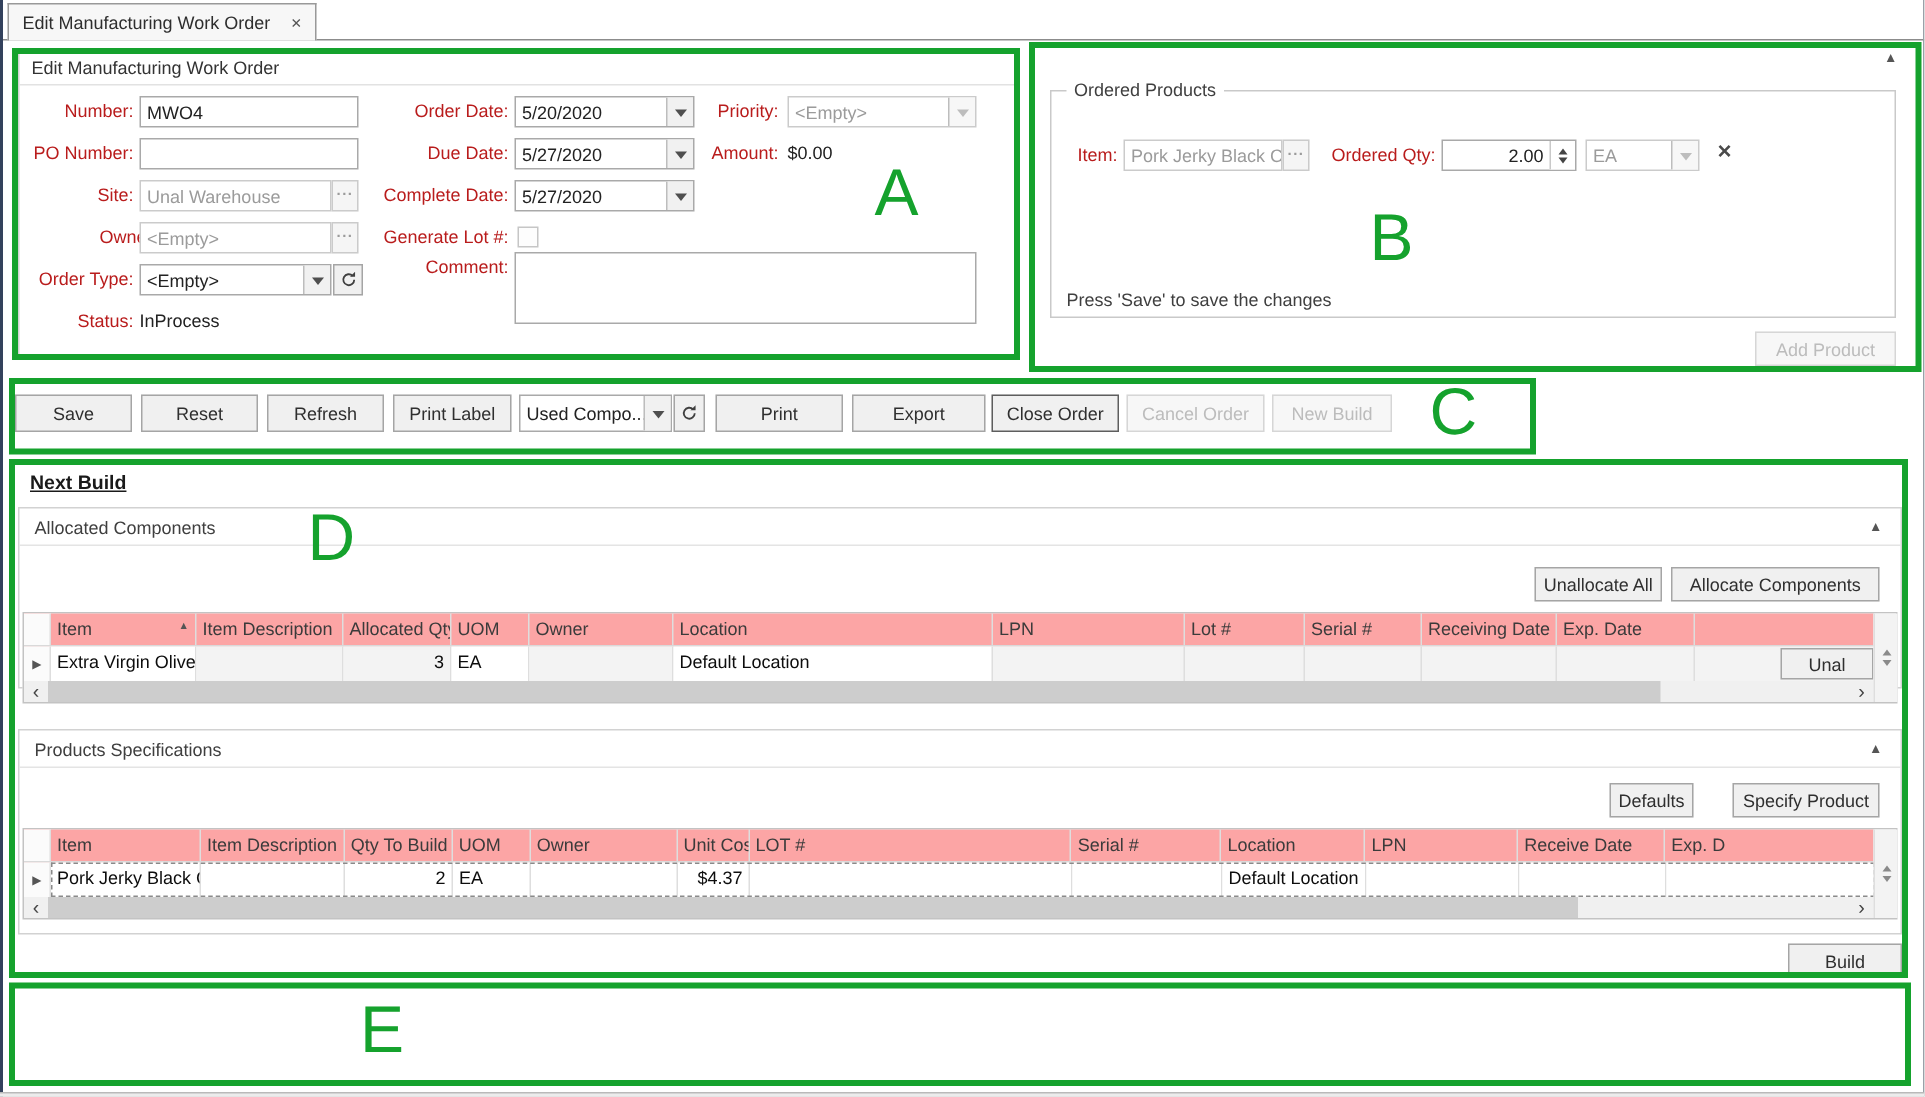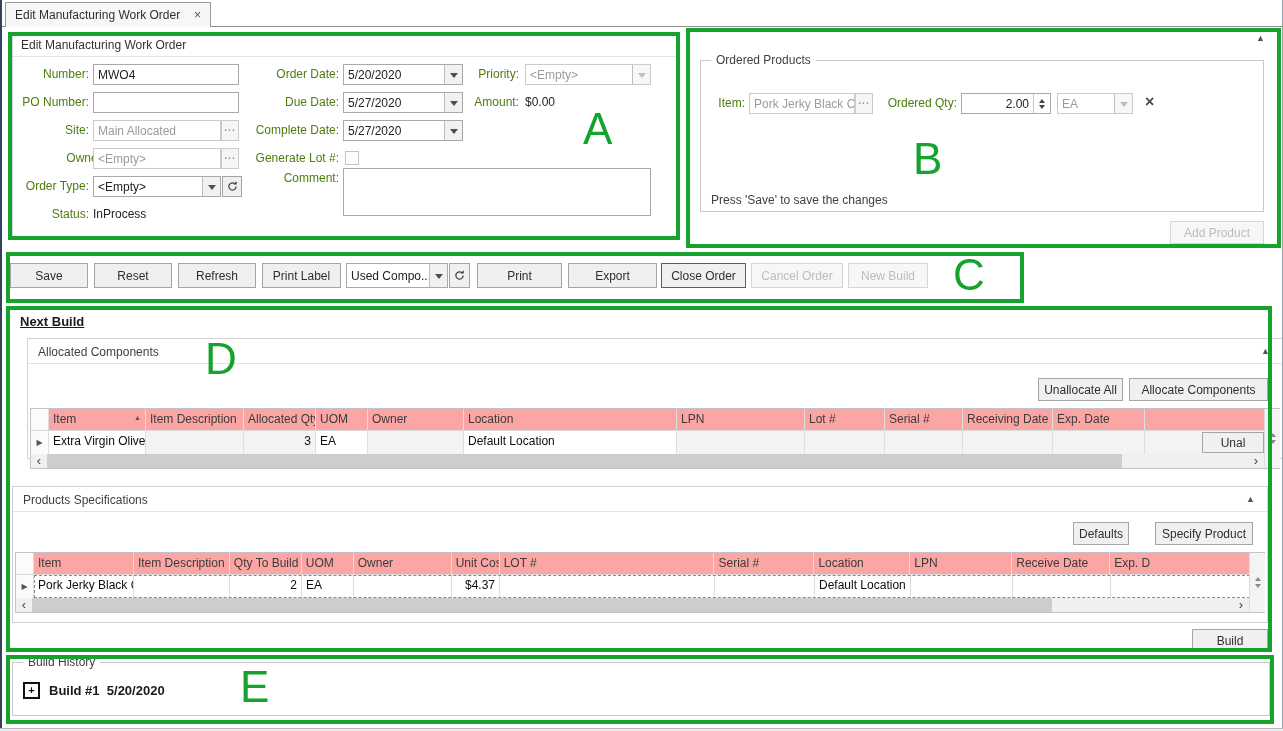--- a/index.html
+++ b/index.html
@@ -1,19 +1,19 @@
 <!DOCTYPE html>
 <html><head>
 <meta charset="utf-8">
 <style>
   html,body{margin:0;padding:0;background:#cfcfcf;}
   .screen{position:relative;width:1283px;height:731px;background:#fff;overflow:hidden;
           font-family:"Liberation Sans",sans-serif;font-size:12px;color:#333;}
   .abs{position:absolute;box-sizing:border-box;}
-  .lbl{color:#4d7c0f;text-align:right;white-space:nowrap;}
+  .lbl{color:#b91c1c;text-align:right;white-space:nowrap;}
   .val-text{color:#222;white-space:nowrap;}
 
   
   .edge-left{left:0;top:0;bottom:0;width:2px;background:#33415c;}
   .edge-right{right:0;top:0;bottom:0;width:1px;background:#9aa0a8;}
   .edge-bottom{left:0;right:0;bottom:0;height:3px;background:#ececec;border-top:1px solid #b9b9b9;}
 
   
   .tabstrip{left:0;top:0;right:0;height:27px;background:#fff;border-bottom:1px solid #8c8c8c;}
   .tab{position:absolute;left:5px;top:2px;width:206px;height:25px;background:#f7f7f7;
@@ -134,21 +134,21 @@
     <div class="abs combo" style="left:330px;top:58px;width:120px;">
       <span class="val">5/27/2020</span>
       <span class="drop">
           <span class="tri-down"></span>
         </span>
     </div>
     <div class="abs lbl" style="left:404px;top:61px;width:102px;">Amount:</div>
     <div class="abs val-text" style="left:512px;top:61px;">$0.00</div>
 
     <div class="abs lbl" style="left:0;top:89px;width:76px;">Site:</div>
-    <div class="abs tb dis" style="left:80px;top:86px;width:128px;">Main Allocated</div>
+    <div class="abs tb dis" style="left:80px;top:86px;width:128px;">Unal Warehouse</div>
     <div class="abs dots" style="left:208px;top:86px;">...</div>
     <div class="abs lbl" style="left:200px;top:89px;width:126px;">Complete Date:</div>
     <div class="abs combo" style="left:330px;top:86px;width:120px;">
       <span class="val">5/27/2020</span>
       <span class="drop">
           <span class="tri-down"></span>
         </span>
     </div>
 
     <div class="abs lbl" style="left:0;top:117px;width:76px;margin-left:16px;">Owner:</div>
@@ -219,21 +219,21 @@
       </svg>
   </div>
   <div class="abs btn" style="left:477px;top:263px;width:85px;height:25px;">Print</div>
   <div class="abs btn" style="left:568px;top:263px;width:89px;height:25px;">Export</div>
   <div class="abs btn strong" style="left:661px;top:263px;width:85px;height:25px;">Close Order</div>
   <div class="abs btn dis" style="left:751px;top:263px;width:92px;height:25px;">Cancel Order</div>
   <div class="abs btn dis" style="left:848px;top:263px;width:80px;height:25px;">New Build</div>
 
   <div class="abs nb-title" style="left:20px;top:314px;">Next Build</div>
 
-  <div class="abs panel" style="left:27px;top:338px;width:1256px;height:121px;">
+  <div class="abs panel" style="left:12px;top:338px;width:1256px;height:121px;">
     <div class="abs" style="left:10px;top:6px;color:#3f3f3f;">Allocated Components</div>
     <span class="abs collapse" style="right:12px;top:7px;">▲</span>
     <div class="abs" style="left:0;right:0;top:24px;border-top:1px solid #e4e4e4;"></div>
     <div class="abs btn" style="left:1010px;top:39px;width:85px;height:23px;">Unallocate All</div>
     <div class="abs btn" style="left:1101px;top:39px;width:139px;height:23px;">Allocate Components</div>
 
     <div class="abs grid" style="left:2px;top:69px;width:1250px;height:61px;">
       <div class="gmain" style="width:1233px;">
         <div class="ghead">
           <div class="ind"></div>
@@ -340,27 +340,20 @@
       </div>
       <div class="vstrip">
         <span class="t-up gray"></span>
         <span class="t-down gray"></span>
       </div>
     </div>
   </div>
 
   <div class="abs btn" style="left:1192px;top:629px;width:76px;height:23px;">Build</div>
 
-  <div class="abs gbox" style="left:12px;top:662px;width:1258px;height:54px;">
-    <span class="legend">Build History</span>
-    <div class="abs" style="left:10px;top:19px;display:flex;align-items:center;gap:9px;">
-      <span class="plusbox">+</span>
-      <span class="bh-label">Build #1  5/20/2020</span>
-    </div>
-  </div>
 
   <div class="abs edge-left"></div>
   <div class="abs edge-right"></div>
   <div class="abs edge-bottom"></div>
 
   <div class="ann" style="left: 8px; top: 32px; width: 672px; height: 208px; border-color: rgb(21, 162, 45); color: rgb(21, 162, 45);"></div>
   <div class="ann" style="left: 686px; top: 28px; width: 595px; height: 220px; border-color: rgb(21, 162, 45); color: rgb(21, 162, 45);"></div>
   <div class="ann" style="left: 6px; top: 252px; width: 1018px; height: 51px; border-color: rgb(21, 162, 45); color: rgb(21, 162, 45);"></div>
   <div class="ann" style="left: 6px; top: 306px; width: 1266px; height: 346px; border-color: rgb(21, 162, 45); color: rgb(21, 162, 45);"></div>
   <div class="ann" style="left: 6px; top: 655px; width: 1268px; height: 69px; border-color: rgb(21, 162, 45); color: rgb(21, 162, 45);"></div>

